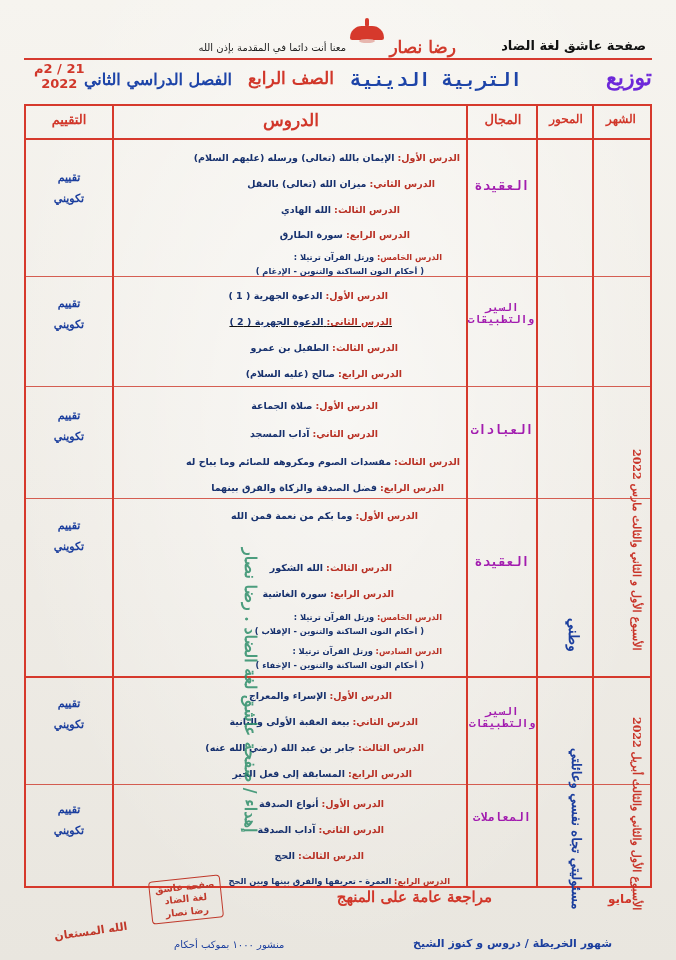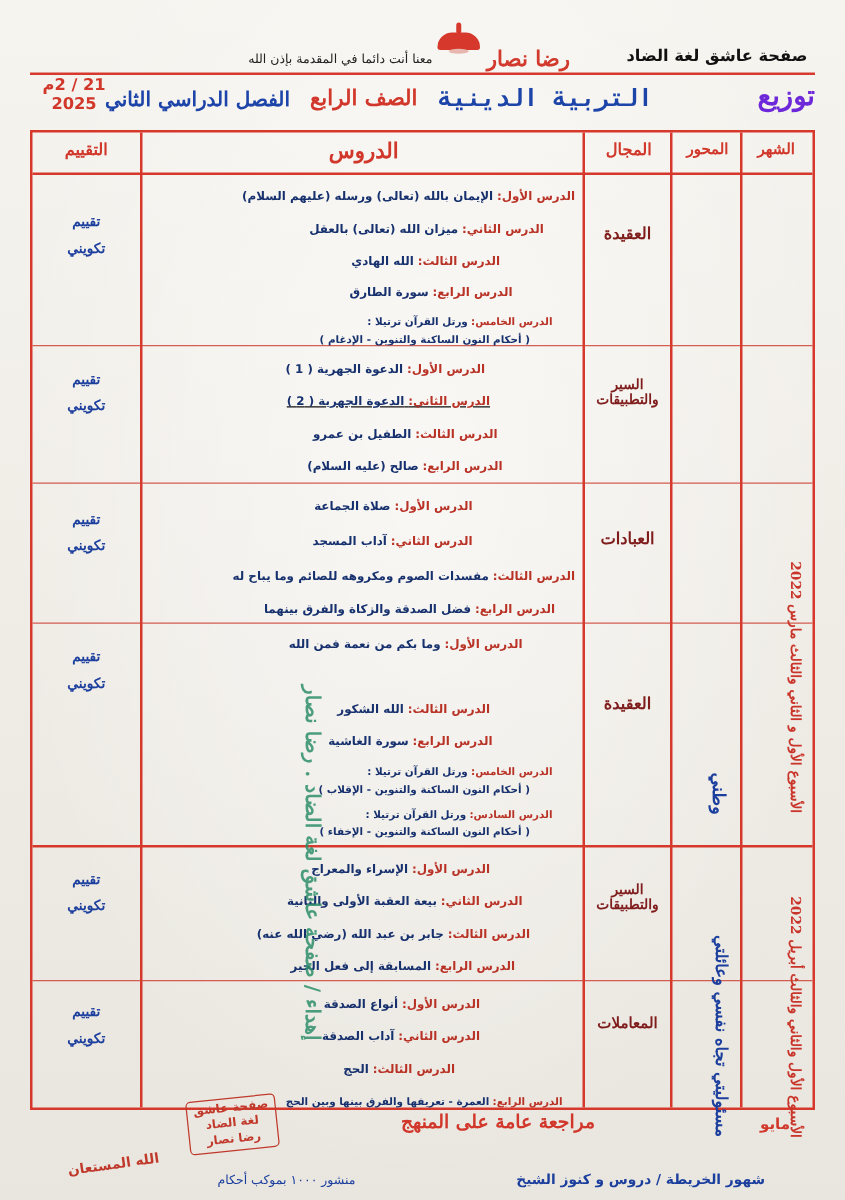--- a/index.html
+++ b/index.html
@@ -93,23 +93,23 @@
   .lesson{
     position:absolute;white-space:nowrap;
     font-size:9.5px;color:#111;
     font-family:"DejaVu Sans","Liberation Sans",sans-serif;
   }
   .lesson .lab{color:#b93226;font-weight:bold;}
   .lesson .txt{color:#17316e;font-weight:bold;}
   .lesson.small{font-size:8.3px;}
 
   .mag{
-    position:absolute;color:#7f1d1d;font-weight:bold;
+    position:absolute;color:#a21caf;font-weight:bold;
     font-size:13px;text-align:center;line-height:1.1;
-    font-family:Liberation Sans, sans-serif;
+    font-family:Liberation Mono, monospace;
   }
   .axis{
     position:absolute;color:#1c3f9e;font-weight:bold;font-size:14px;
     writing-mode:vertical-rl;text-orientation:mixed;
     font-family:"DejaVu Serif","Liberation Serif",serif;
     letter-spacing:1px;
   }
   .month{
     position:absolute;color:#c9352a;font-weight:bold;font-size:11px;
     writing-mode:vertical-rl;text-orientation:mixed;
@@ -124,21 +124,21 @@
   .watermark{
     position:absolute;color:#2f8f6b;font-weight:bold;font-size:16px;
     writing-mode:vertical-rl;text-orientation:mixed;
     opacity:.85;letter-spacing:2px;
     font-family:"DejaVu Serif","Liberation Serif",serif;
   }
 
   
   .foot{position:absolute;left:24px;right:24px;bottom:0;height:74px;}
   .f-rev{
-    position:absolute;right:176px;top:2px;color:#d1372a;font-size:15px;font-weight:bold;
+    position:absolute;right:160px;top:2px;color:#d1372a;font-size:15px;font-weight:bold;
     font-family:"DejaVu Serif","Liberation Serif",serif;
   }
   .f-may{
     position:absolute;right:20px;top:6px;color:#d1372a;font-size:12px;font-weight:bold;
   }
   .f-stamp{
     position:absolute;right:430px;top:-8px;color:#c0392b;font-size:9.5px;
     line-height:1.3;text-align:center;font-weight:bold;
     border:1px solid #c0392b;border-radius:4px;padding:2px 5px;
     transform:rotate(-6deg);
@@ -173,21 +173,21 @@
     </div>
 
     <div class="title-row">
       <div class="t-red">توزيع</div>
       <div class="t-blue">التربية الدينية</div>
       <div class="t-red2">الصف الرابع</div>
 
       <div style="position:absolute;right:420px;top:8px;color:#1d44a8;font-size:16px;font-weight:bold;font-family:'DejaVu Serif',serif;">الفصل الدراسي الثاني</div>
       <div class="t-year">
         <div>21 / 2م</div>
-        <div>2025</div>
+        <div>2022</div>
       </div>
     </div>
 
     <div class="tbl">
 
       <div class="vline" style="right:56px;"></div>
       <div class="vline" style="right:112px;"></div>
       <div class="vline" style="right:182px;"></div>
       <div class="vline" style="left:86px;"></div>
 

